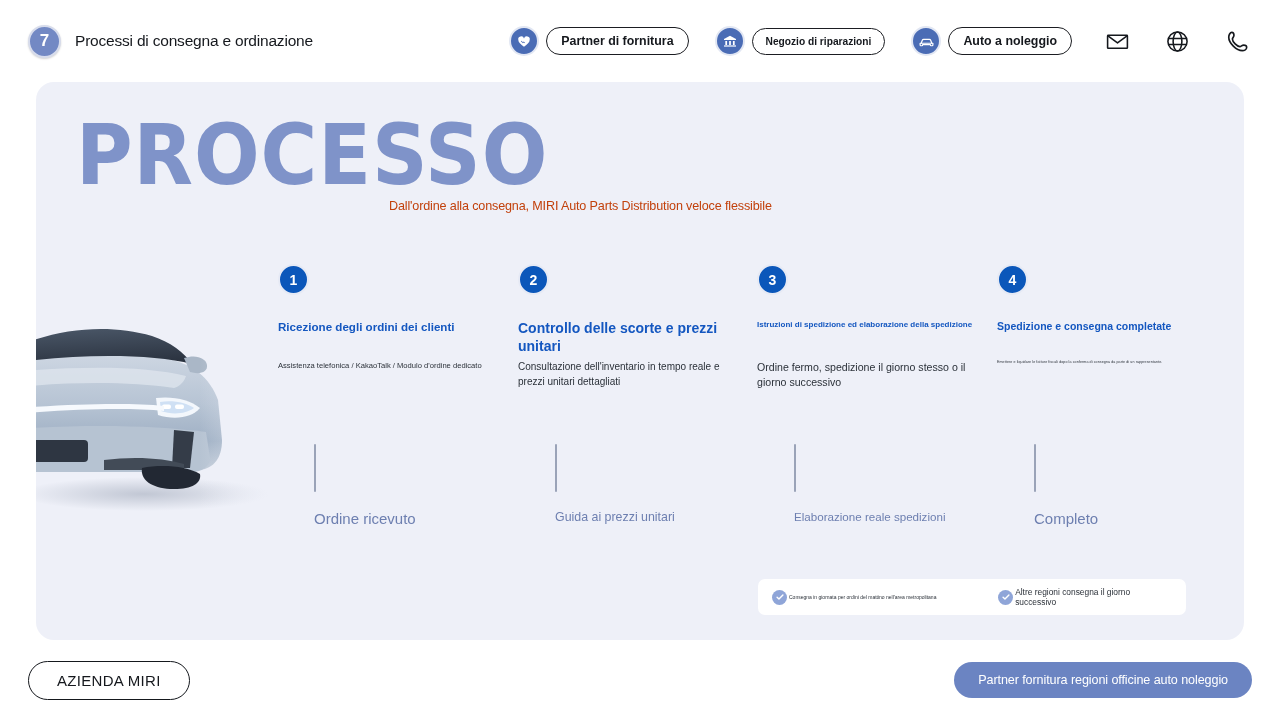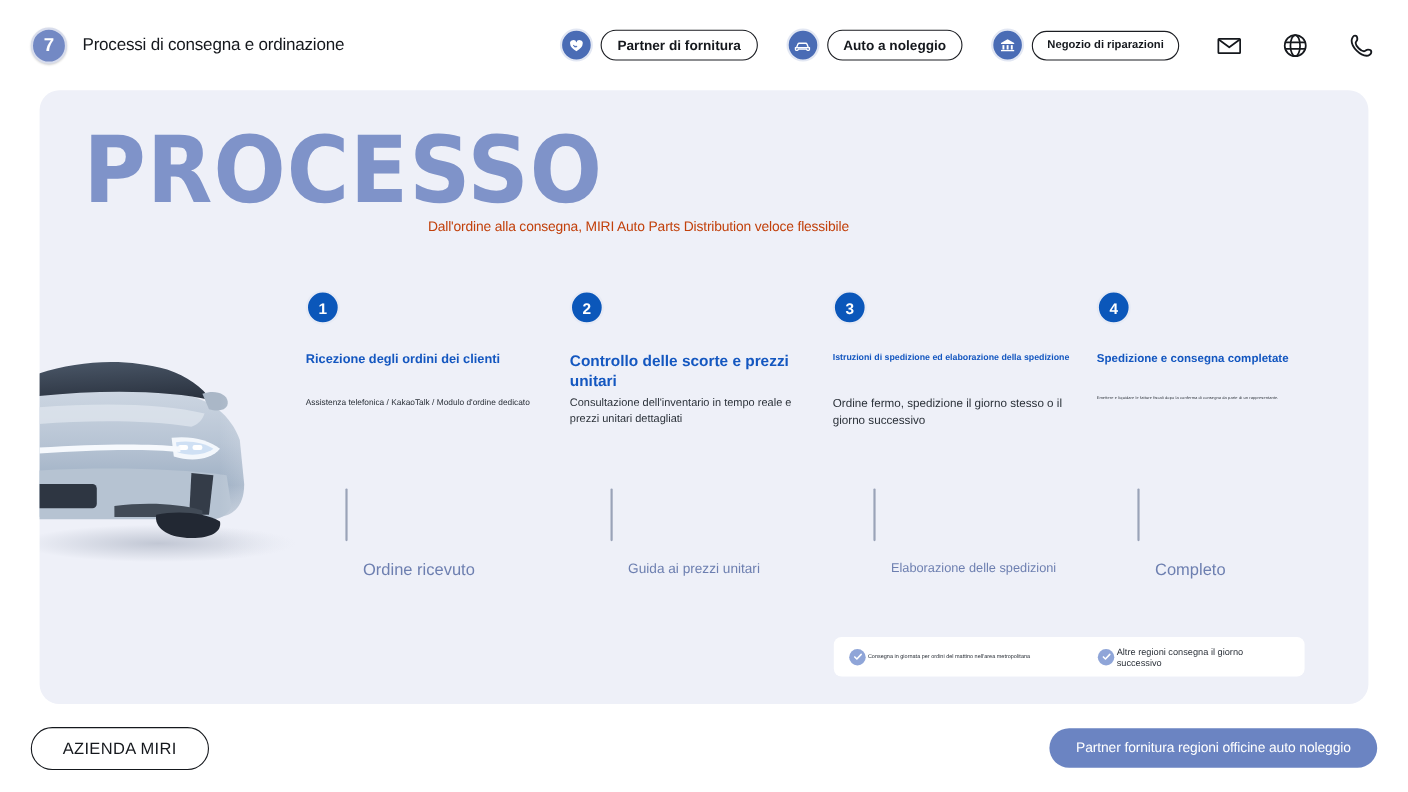--- a/index.html
+++ b/index.html
@@ -110,21 +110,21 @@
   .outcomes {
     position: absolute; left: 242px; top: 362px; width: 940px; height: 110px;
   }
   .outcome { position: absolute; top: 0; }
   .outcome.o1 { left: 36px; }
   .outcome.o2 { left: 277px; }
   .outcome.o3 { left: 516px; }
   .outcome.o4 { left: 756px; }
   .tick { width: 2px; height: 48px; background: #9aa3b8; border-radius: 1px; }
   .outcome-label {
-    position: absolute; top: 66px; left: 16px; white-space: nowrap;
+    position: absolute; top: 66px; left: 0; white-space: nowrap;
     color: #6d7fb0; font-weight: 400;
   }
   .outcome.o1 .outcome-label { font-size: 15px; }
   .outcome.o2 .outcome-label { font-size: 12.4px; }
   .outcome.o3 .outcome-label { font-size: 11.6px; }
   .outcome.o4 .outcome-label { font-size: 15px; }
 
   
   .notice {
     position: absolute; left: 722px; top: 497px; width: 428px; height: 36px;
@@ -173,43 +173,43 @@
     <div class="hdr-right">
 
       <div class="chip-group">
         <span class="chip-icon">
           <svg width="16" height="16" viewBox="0 0 24 24" fill="#fff">
             <path d="M12 20.5C7 17 3.5 14.2 3.5 10.6A4.1 4.1 0 0 1 12 8.4a4.1 4.1 0 0 1 8.5 2.2c0 3.6-3.5 6.4-8.5 9.9z"></path>
             <path d="M8.2 11.6l2.1 2.1 1.2-1.1 1.9 1.8-.9.9-1-1-1.2 1.2-3-3z" fill="#4a6cb5"></path>
           </svg>
         </span>
         <span class="chip-label">Partner di fornitura</span>
-      </div>
-
-      <div class="chip-group">
-        <span class="chip-icon">
-          <svg width="17" height="17" viewBox="0 0 24 24" fill="none" stroke="#fff" stroke-width="1.7" stroke-linecap="round" stroke-linejoin="round">
-            <path d="M3 14.5h18v2.5a1 1 0 0 1-1 1h-1.5a1 1 0 0 1-1-1v-.5h-11v.5a1 1 0 0 1-1 1H4a1 1 0 0 1-1-1z"></path>
-            <path d="M4.5 14.5l1.6-4.3a2 2 0 0 1 1.9-1.3h8a2 2 0 0 1 1.9 1.3l1.6 4.3"></path>
-          </svg>
-        </span>
-        <span class="chip-label">Auto a noleggio</span>
       </div>
 
       <div class="chip-group">
         <span class="chip-icon">
           <svg width="16" height="16" viewBox="0 0 24 24" fill="#fff">
             <path d="M3 9l9-5 9 5v1.6H3z"></path>
             <rect x="5" y="12" width="2.6" height="6"></rect>
             <rect x="10.7" y="12" width="2.6" height="6"></rect>
             <rect x="16.4" y="12" width="2.6" height="6"></rect>
             <rect x="3" y="18.6" width="18" height="1.8"></rect>
           </svg>
         </span>
         <span class="chip-label sm">Negozio di riparazioni</span>
+      </div>
+
+      <div class="chip-group">
+        <span class="chip-icon">
+          <svg width="17" height="17" viewBox="0 0 24 24" fill="none" stroke="#fff" stroke-width="1.7" stroke-linecap="round" stroke-linejoin="round">
+            <path d="M3 14.5h18v2.5a1 1 0 0 1-1 1h-1.5a1 1 0 0 1-1-1v-.5h-11v.5a1 1 0 0 1-1 1H4a1 1 0 0 1-1-1z"></path>
+            <path d="M4.5 14.5l1.6-4.3a2 2 0 0 1 1.9-1.3h8a2 2 0 0 1 1.9 1.3l1.6 4.3"></path>
+          </svg>
+        </span>
+        <span class="chip-label">Auto a noleggio</span>
       </div>
 
       <span class="hdr-ico">
         <svg width="25" height="25" viewBox="0 0 24 24" fill="none" stroke="#15181d" stroke-width="1.5" stroke-linejoin="round">
           <rect x="2.5" y="6" width="19" height="12.5" rx="0.6"></rect>
           <path d="M2.5 6.4l9.5 7 9.5-7"></path>
         </svg>
       </span>
 
       <span class="hdr-ico">
@@ -324,21 +324,21 @@
           <div class="outcome-label">Ordine ricevuto</div>
         </div>
 
         <div class="outcome o2">
           <div class="tick"></div>
           <div class="outcome-label">Guida ai prezzi unitari</div>
         </div>
 
         <div class="outcome o3">
           <div class="tick"></div>
-          <div class="outcome-label">Elaborazione delle spedizioni</div>
+          <div class="outcome-label">Elaborazione reale spedizioni</div>
         </div>
 
         <div class="outcome o4">
           <div class="tick"></div>
           <div class="outcome-label">Completo</div>
         </div>
 
       </div>
 
       <div class="notice">

